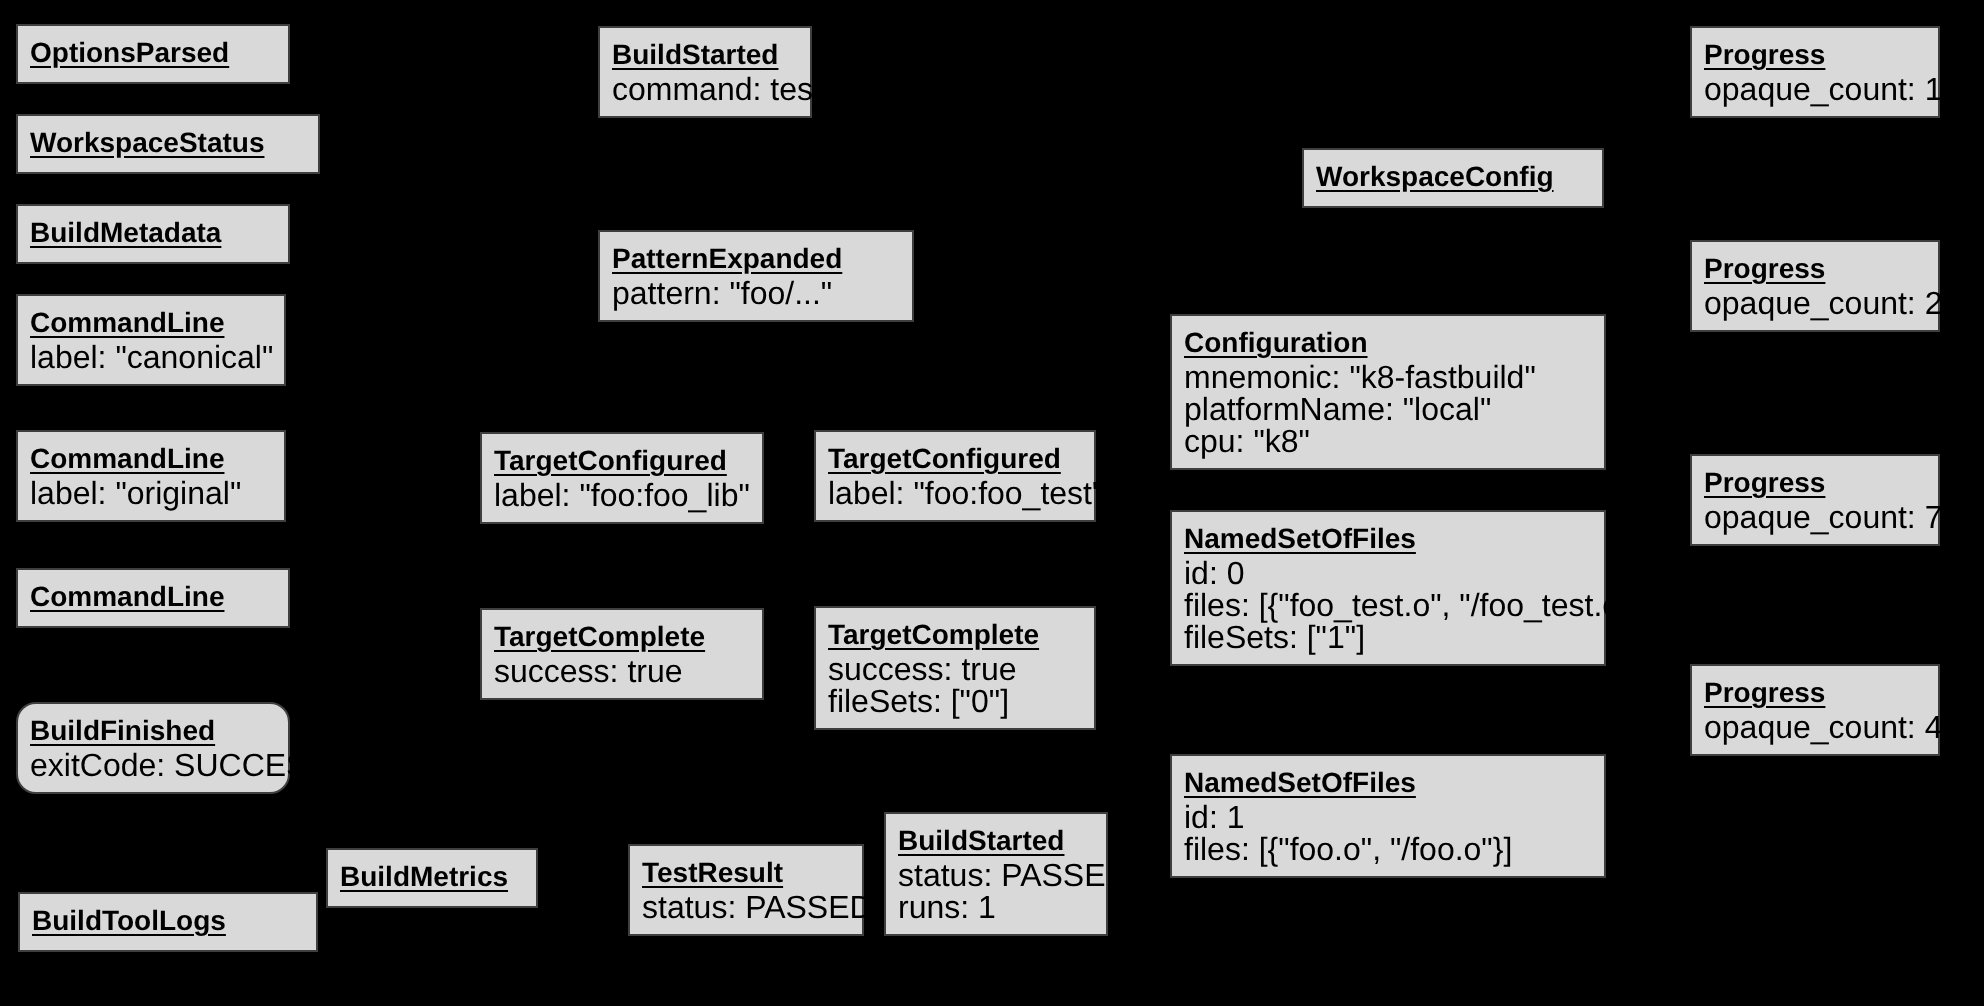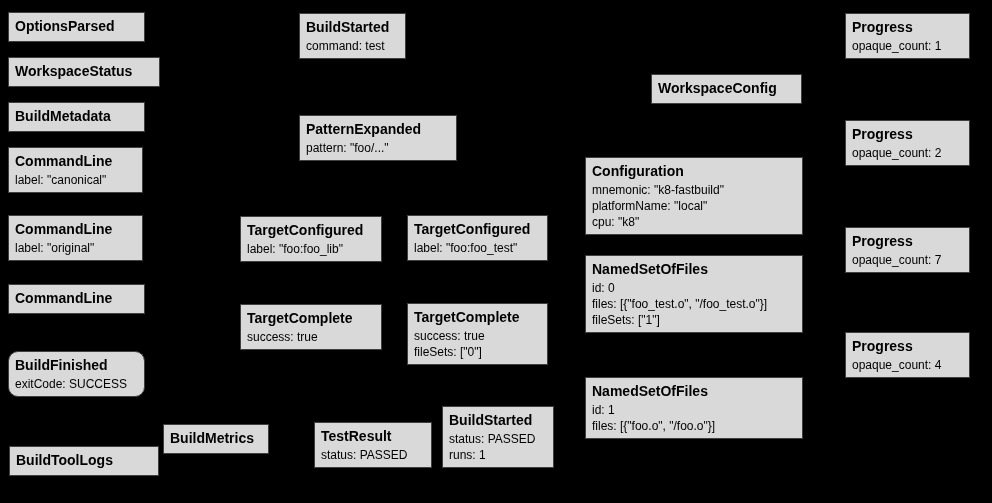--- a/index.html
+++ b/index.html
@@ -19,26 +19,27 @@
     position: absolute;
     box-sizing: border-box;
     background: #d9d9d9;
     border: 1px solid #3f3f3f;
     padding: 3px 6px 4px 6px;
   }
   .title {
     font-size: 14px;
     font-weight: bold;
     color: #000;
+    text-decoration: underline;
     text-underline-offset: 2px;
     line-height: 21px;
     white-space: nowrap;
   }
   .line {
-    font-size: 12px;
+    font-size: 16px;
     color: #000;
     line-height: 16px;
     white-space: nowrap;
   }
 </style>
 </head>
 <body>
 
 <div class="canvas">
 

